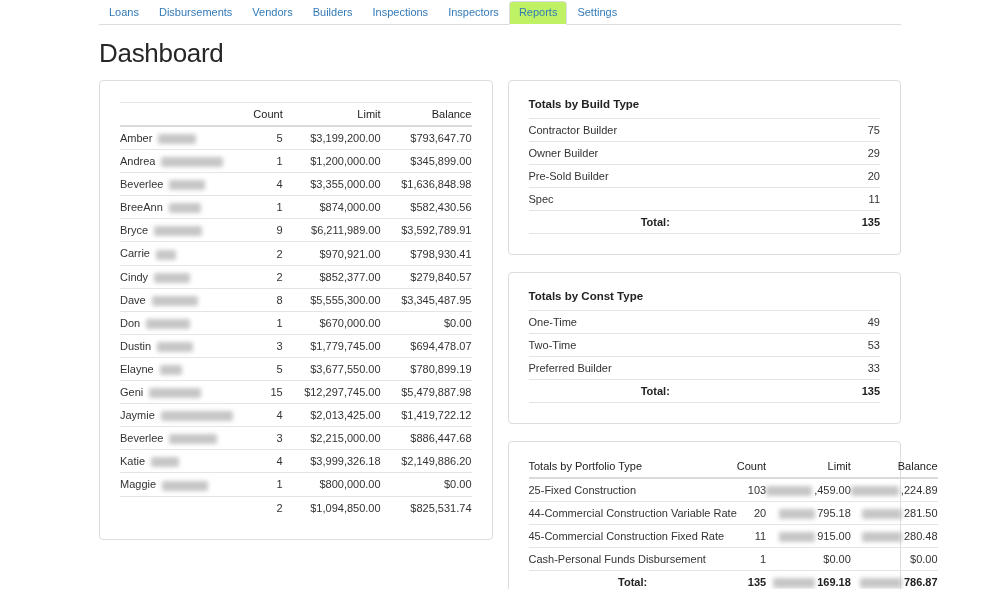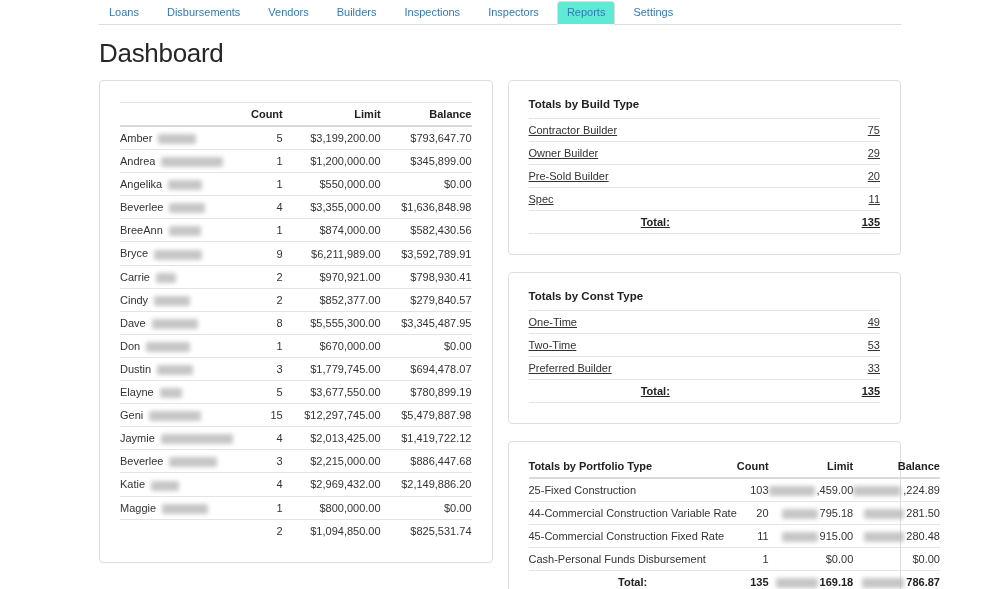--- a/index.html
+++ b/index.html
@@ -10,34 +10,33 @@
     font-family: "Liberation Sans", sans-serif;
     color: #333333;
   }
   .container { width: 802px; margin: 0 auto; }
 
   
   .tabbar {
     display: flex; align-items: flex-end;
     border-bottom: 1px solid #ddd;
     padding-top: 1px;
-    gap: 8px;
   }
   .tab {
     display: inline-block;
     font-size: 11px; line-height: 13px;
     color: #337ab7; text-decoration: none;
     padding: 4px 9px 5px;
     margin-bottom: -1px;
     border: 1px solid transparent;
     border-radius: 4px 4px 0 0;
     cursor: pointer;
   }
   .tab.active {
-    background: #5eead4;
+    background: #bef264;
     border-color: #ddd #ddd #fff #ddd;
   }
 
   
   h1.page-title {
     font-size: 26px; font-weight: 400; color: #262626;
     letter-spacing: -0.3px;
     margin: 13px 0 11px;
   }
 
@@ -54,35 +53,35 @@
   }
   .panel-title {
     font-size: 11.5px; font-weight: bold; color: #222;
     padding: 4px 0 0;
     margin: 0;
   }
 
   
   table { width: 100%; border-collapse: collapse; font-size: 11px; color: #333; }
   th, td { padding: 5px 0; text-align: left; vertical-align: middle; white-space: nowrap; }
-  thead th { font-weight: bold; color: #222; border-bottom: 2px solid #d9d9d9; }
+  thead th { font-weight: normal; color: #222; border-bottom: 2px solid #d9d9d9; }
   tbody td, tfoot td { border-top: 1px solid #e4e4e4; }
   table.bordered-bottom { border-bottom: 1px solid #e4e4e4; }
   .num { text-align: right; }
   .w-count { width: 50px; }
   .w-limit { width: 98px; }
   .w-balance { width: 91px; }
   .w-count-sm { width: 45px; }
   .w-limit-sm { width: 80px; }
   .w-balance-sm { width: 84px; }
   .total-label { text-align: center; font-weight: bold; color: #222; }
   .total-value { font-weight: bold; color: #222; }
 
   
-  table.stats td { border-top: 1px solid #e4e4e4; text-decoration: underline; }
+  table.stats td { border-top: 1px solid #e4e4e4; }
   table.stats { margin-top: 8px; }
   table.stats tr:first-child td { border-top: 1px solid #e4e4e4; }
 
   
   table.with-topline thead th { border-top: 1px solid #e4e4e4; }
   table.with-topline { margin-top: 8px; }
 
   
   .redact {
     display: inline-block; height: 10px;
@@ -134,26 +133,20 @@
                 <td class="num">$793,647.70</td>
               </tr>
 
               <tr>
                 <td><span>Andrea</span><span class="redact name" style="width: 62px;"></span></td>
                 <td class="num">1</td>
                 <td class="num">$1,200,000.00</td>
                 <td class="num">$345,899.00</td>
               </tr>
 
-              <tr>
-                <td><span>Angelika</span><span class="redact name" style="width: 34px;"></span></td>
-                <td class="num">1</td>
-                <td class="num">$550,000.00</td>
-                <td class="num">$0.00</td>
-              </tr>
 
               <tr>
                 <td><span>Beverlee</span><span class="redact name" style="width: 36px;"></span></td>
                 <td class="num">4</td>
                 <td class="num">$3,355,000.00</td>
                 <td class="num">$1,636,848.98</td>
               </tr>
 
               <tr>
                 <td><span>BreeAnn</span><span class="redact name" style="width: 32px;"></span></td>
@@ -230,21 +223,21 @@
               <tr>
                 <td><span>Beverlee</span><span class="redact name" style="width: 48px;"></span></td>
                 <td class="num">3</td>
                 <td class="num">$2,215,000.00</td>
                 <td class="num">$886,447.68</td>
               </tr>
 
               <tr>
                 <td><span>Katie</span><span class="redact name" style="width: 28px;"></span></td>
                 <td class="num">4</td>
-                <td class="num">$2,969,432.00</td>
+                <td class="num">$3,999,326.18</td>
                 <td class="num">$2,149,886.20</td>
               </tr>
 
               <tr>
                 <td><span>Maggie</span><span class="redact name" style="width: 46px;"></span></td>
                 <td class="num">1</td>
                 <td class="num">$800,000.00</td>
                 <td class="num">$0.00</td>
               </tr>
 

